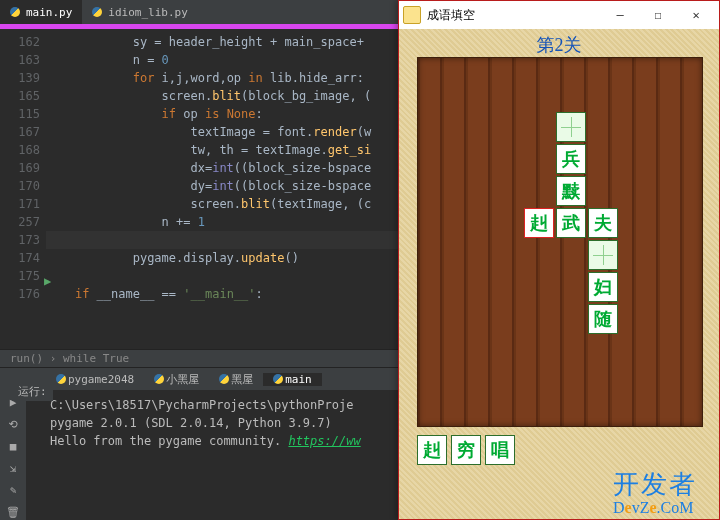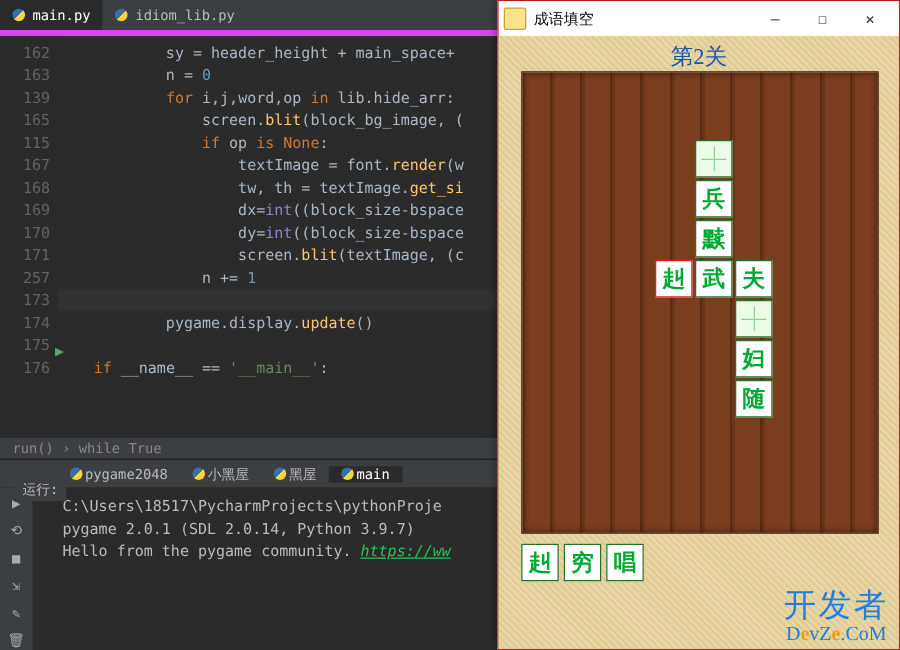--- a/index.html
+++ b/index.html
@@ -45,21 +45,21 @@
 .board{position:absolute;top:28px;left:18px;width:284px;height:368px;background:repeating-linear-gradient(90deg,#6a3417 0 2px,#7a3d1d 2px 22px,#5a2a13 22px 24px);border:1px solid #3d1f0c;box-shadow:inset 0 0 6px rgba(0,0,0,.5)}
 .cell{position:absolute;width:30px;height:30px;background:#fff;border:1px solid #2c6e2c;box-sizing:border-box;display:flex;align-items:center;justify-content:center;font-family:"SimSun","Songti SC",serif;font-size:18px;color:#0a3;font-weight:bold}
 .cell.blank{background:#eafbe7}
 .cell.sel{border:1px solid #d22}
 .cell .x{position:absolute;inset:4px;pointer-events:none}
 .cell .x::before,.cell .x::after{content:"";position:absolute;background:#8fd08f}
 .cell .x::before{left:50%;top:0;bottom:0;width:1px}
 .cell .x::after{top:50%;left:0;right:0;height:1px}
 .bank{position:absolute;left:18px;bottom:54px;display:flex;gap:4px}
 .bank .cell{position:static}
-.brand{position:absolute;right:8px;bottom:2px;text-align:center;font-family:"SimSun",serif;line-height:1.1}
+.brand{position:absolute;right:22px;bottom:2px;text-align:left;font-family:"SimSun",serif;line-height:1.1}
 .brand .cn{color:#1d7fe2;font-size:26px;letter-spacing:2px}
 .brand .en{color:#1d7fe2;font-size:16px}
 .brand .en b{color:#f29d13}
 </style>
 </head>
 <body>
 
 <div class="root">
  <div class="ide">
   <div class="tabs">

